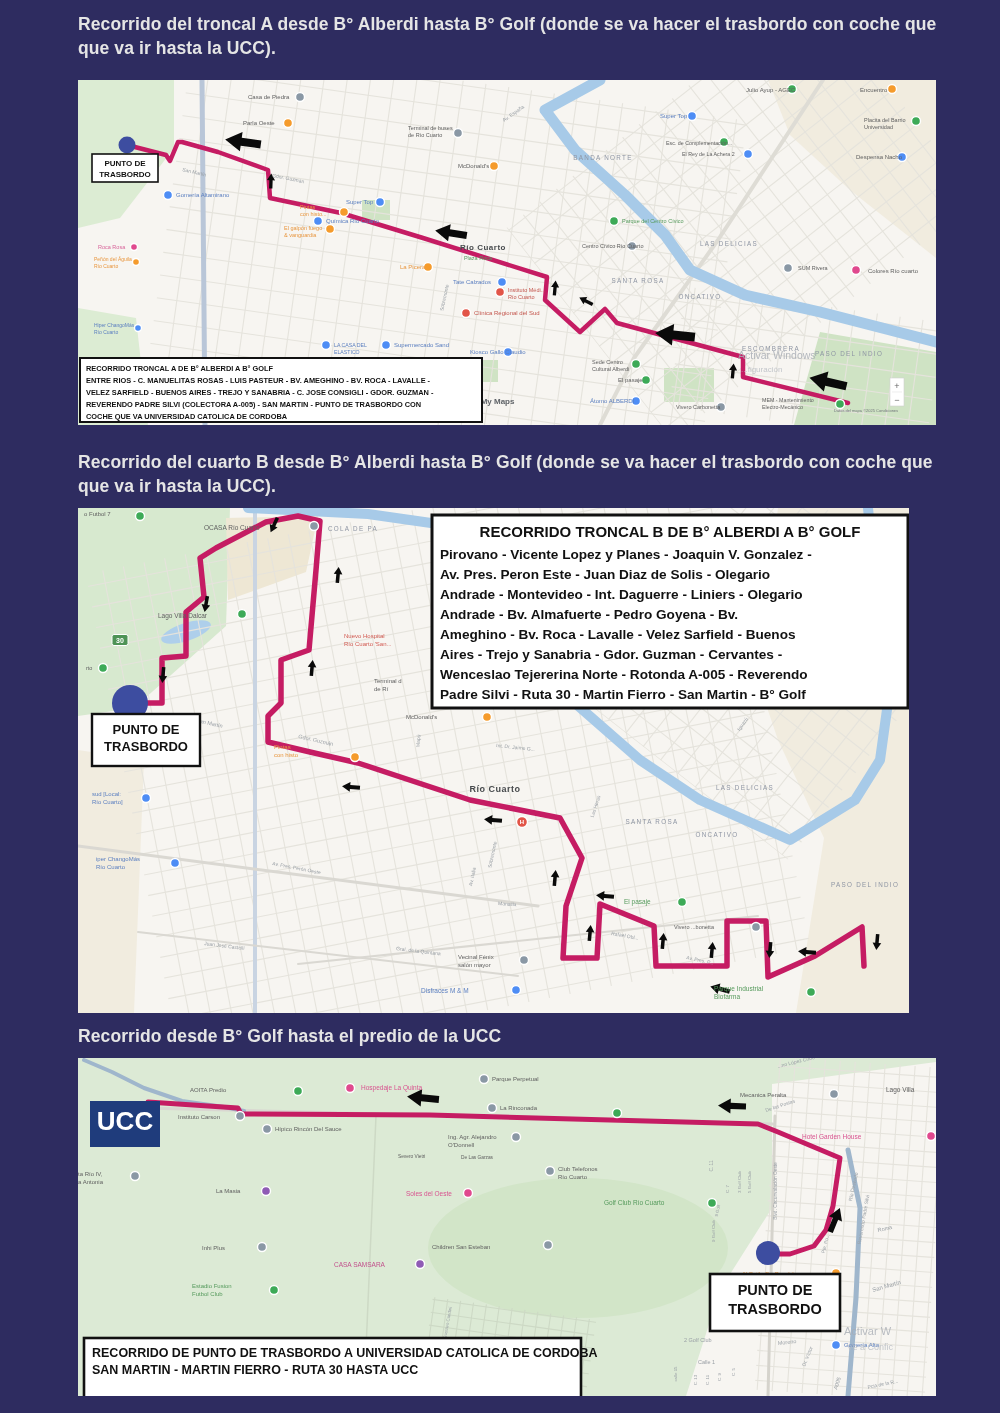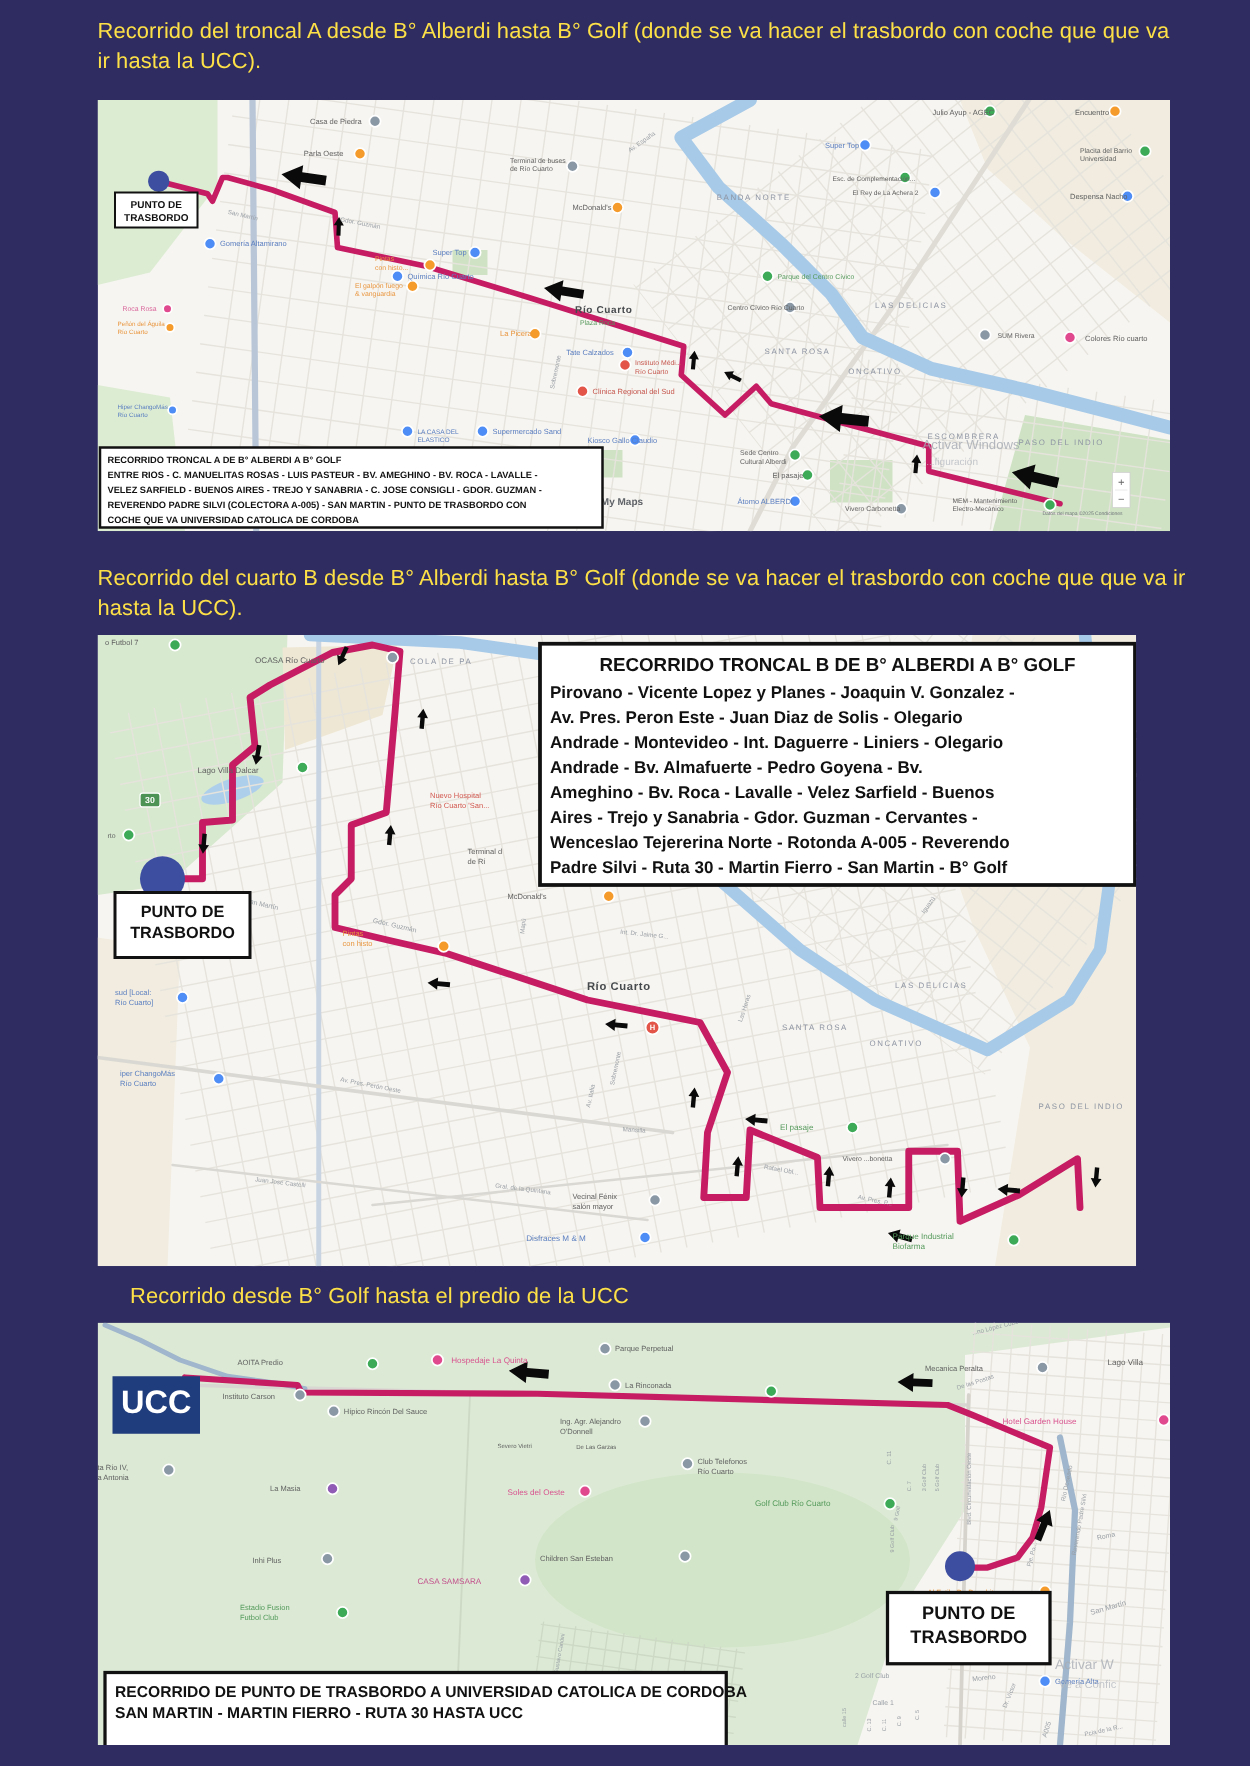--- a/index.html
+++ b/index.html
@@ -1,22 +1,22 @@
 <!DOCTYPE html>
 <html><head>
 <meta charset="utf-8">
 <style>
   html,body{margin:0;padding:0;}
   body{width:1000px;height:1413px;background:#2e2c60;position:relative;
        font-family:"Liberation Sans",sans-serif;overflow:hidden;}
-  .title{position:absolute;color:#fde047;font-weight:normal;font-size:17.5px;
+  .title{position:absolute;color:#e5e5e5;font-weight:bold;font-size:17.5px;
          line-height:24px;margin:0;letter-spacing:.1px;}
   #t1{left:78px;top:12px;width:872px;}
   #t2{left:78px;top:450px;width:872px;}
-  #t3{left:78px;top:1024px;width:872px;margin-left:26px;}
+  #t3{left:78px;top:1024px;width:872px;}
   .map{position:absolute;overflow:hidden;}
   svg{display:block;}
   svg text{font-family:"Liberation Sans",sans-serif;}
 </style>
 </head>
 <body style="background: rgb(46, 44, 96);">
 
 <h2 class="title" id="t1">Recorrido del troncal A desde B° Alberdi hasta B° Golf (donde se va hacer el trasbordo con coche que que va ir hasta la UCC).</h2>
 <div class="map" id="map0" style="left: 78px; top: 80px; width: 858px; height: 345px;">
     <svg width="858" height="345" viewBox="0 0 858 345">

